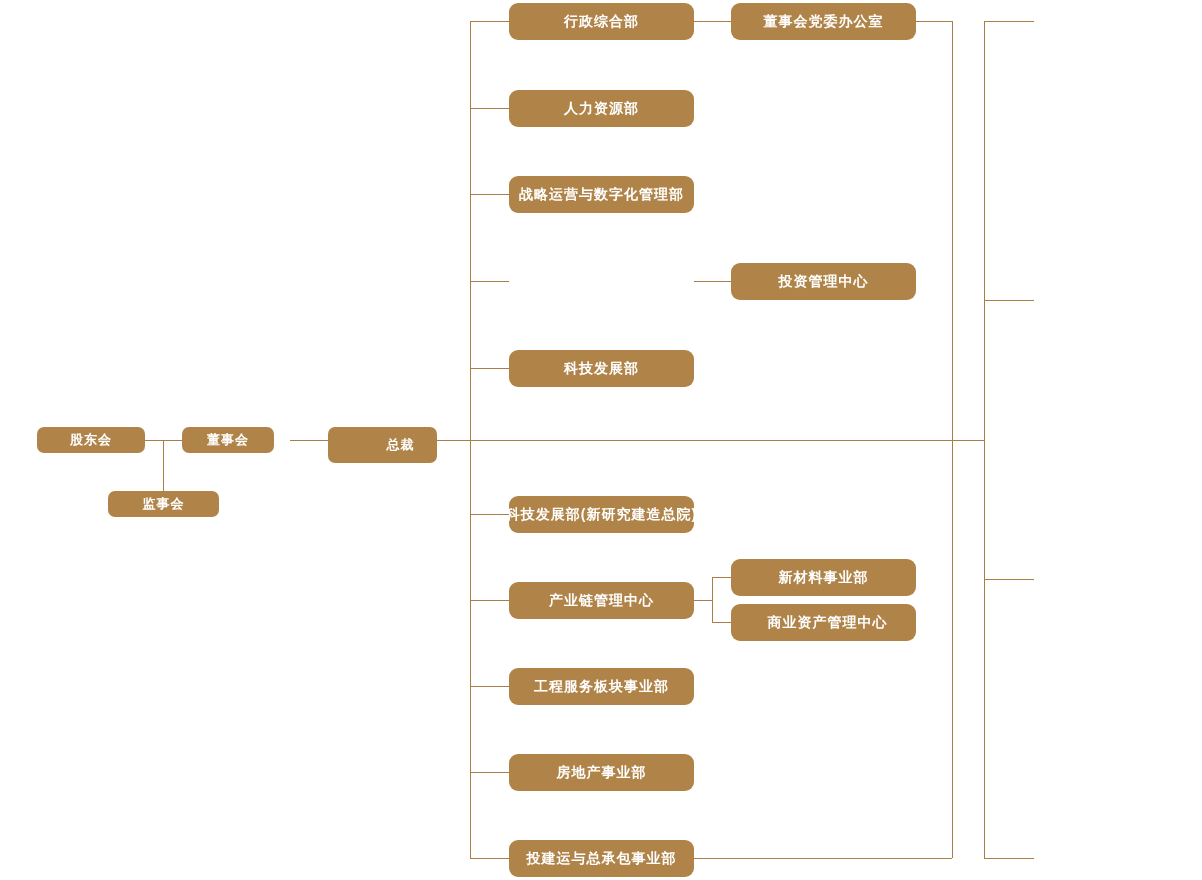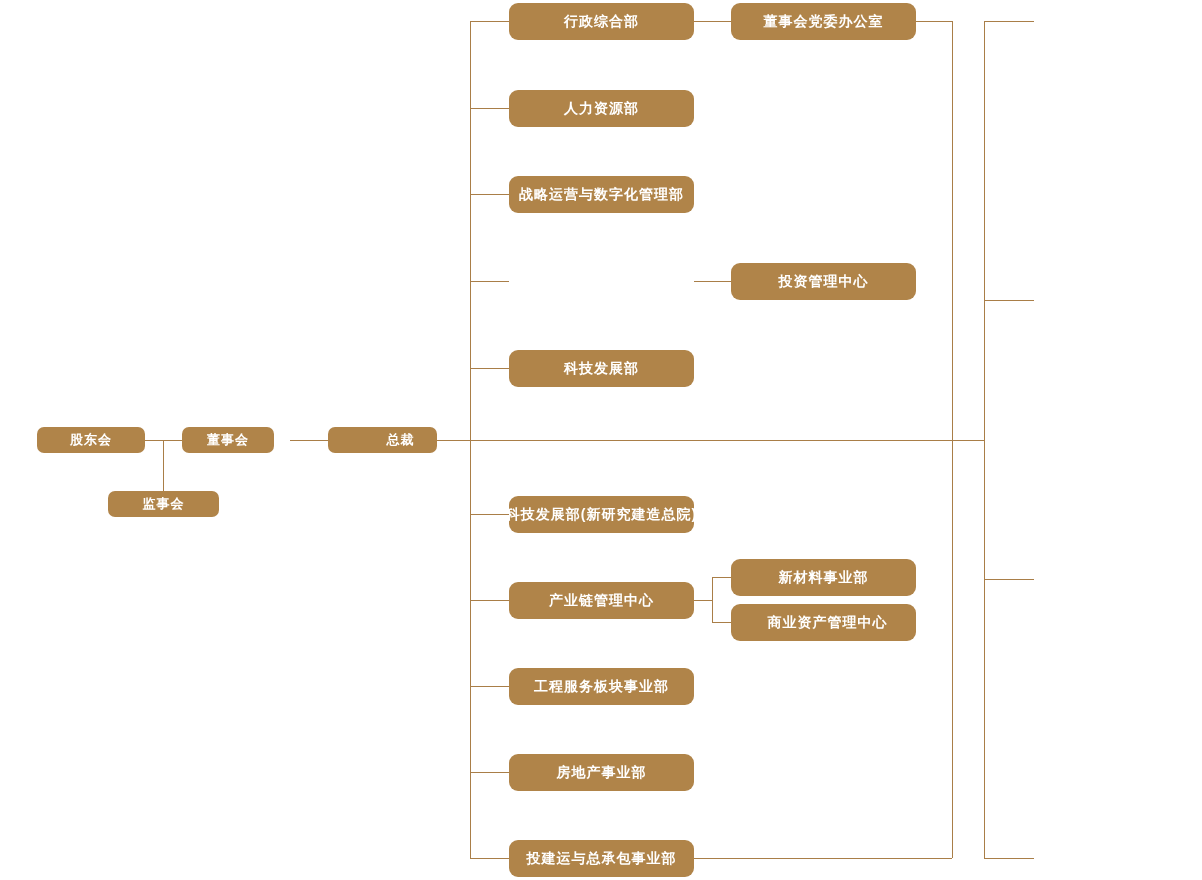--- a/index.html
+++ b/index.html
@@ -53,21 +53,21 @@
 </style>
 </head>
 <body>
 
 <div class="canvas">
 
   <div class="node node-sm" style="left:37px; top:427px; width:108px; height:26px;">股东会</div>
 
   <div class="node node-sm" style="left:182px; top:427px; width:92px; height:26px;">董事会</div>
 
-  <div class="node node-sm" style="left:328px; top:427px; width:109px; height:26px;padding-left:36px;">总裁</div>
+  <div class="node node-sm" style="left:328px; top:427px; width:109px; height:36px;padding-left:36px;">总裁</div>
 
   <div class="node node-sm" style="left:108px; top:491px; width:111px; height:26px;">监事会</div>
 
   <div class="node node-dept" style="top:3px;">行政综合部</div>
 
   <div class="node node-dept" style="top:90px;">人力资源部</div>
 
   <div class="node node-dept" style="top:176px;">战略运营与数字化管理部</div>
 
 

